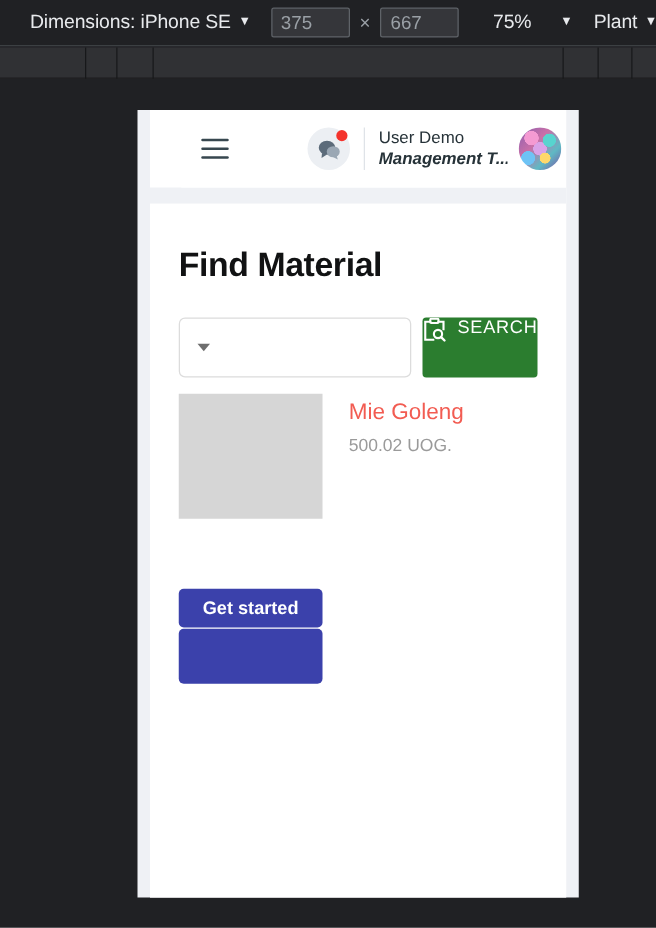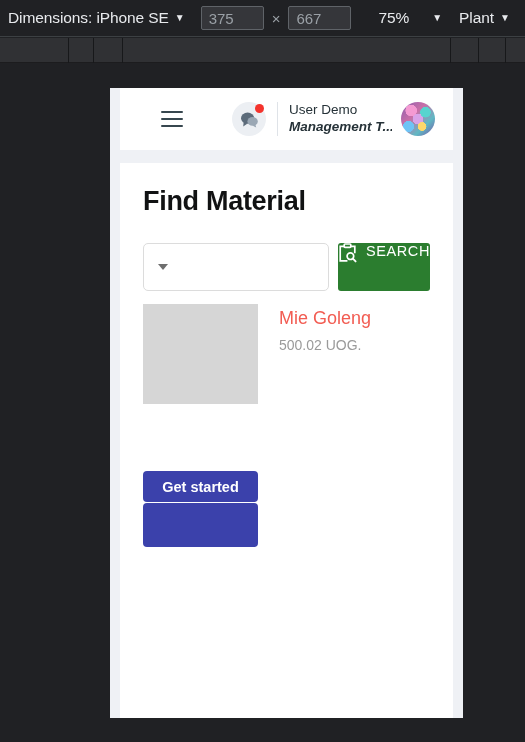--- a/index.html
+++ b/index.html
@@ -13,21 +13,21 @@
   }
 
   
   .devtools-toolbar {
     position: absolute;
     top: 0; left: 0;
     width: 525px; height: 37px;
     background: #202124;
     display: flex;
     align-items: center;
-    padding-left: 8px;
+    padding-left: 24px;
     border-bottom: 1px solid #3c4043;
   }
   .dt-label {
     color: #e8eaed;
     font-size: 15.5px;
     white-space: nowrap;
     letter-spacing: -0.1px;
   }
   .dt-caret {
     color: #e8eaed;
@@ -89,21 +89,21 @@
     background: #ffffff;
     overflow: hidden;
   }
 
   
   .app-header {
     height: 62px;
     background: #ffffff;
     display: flex;
     align-items: center;
-    padding: 0 18px 0 16px;
+    padding: 0 4px 0 16px;
     position: relative;
     margin-left: 25px;
   }
   .hamburger {
     width: 22px; height: 16px;
     display: flex;
     flex-direction: column;
     justify-content: space-between;
     cursor: pointer;
     flex: 0 0 auto;
@@ -191,21 +191,21 @@
     background: #ffffff;
     height: 555px;
     padding: 0 23px;
     position: relative;
   }
   .page-title {
     font-size: 27px;
     font-weight: bold;
     color: #111213;
     letter-spacing: -0.3px;
-    padding-top: 23px;
+    padding-top: 34px;
   }
 
   
   .search-row {
     display: flex;
     align-items: center;
     margin-top: 26px;
   }
   .select-field {
     width: 187px;

